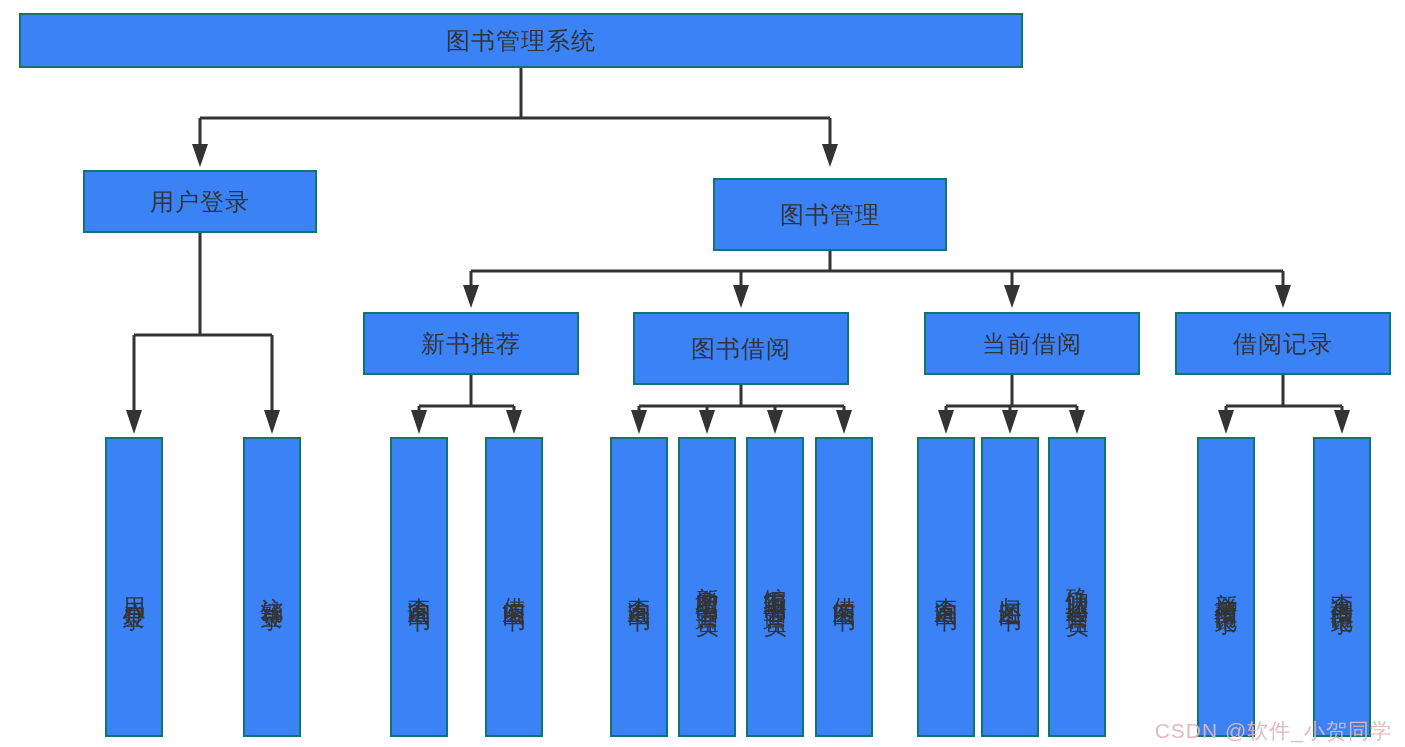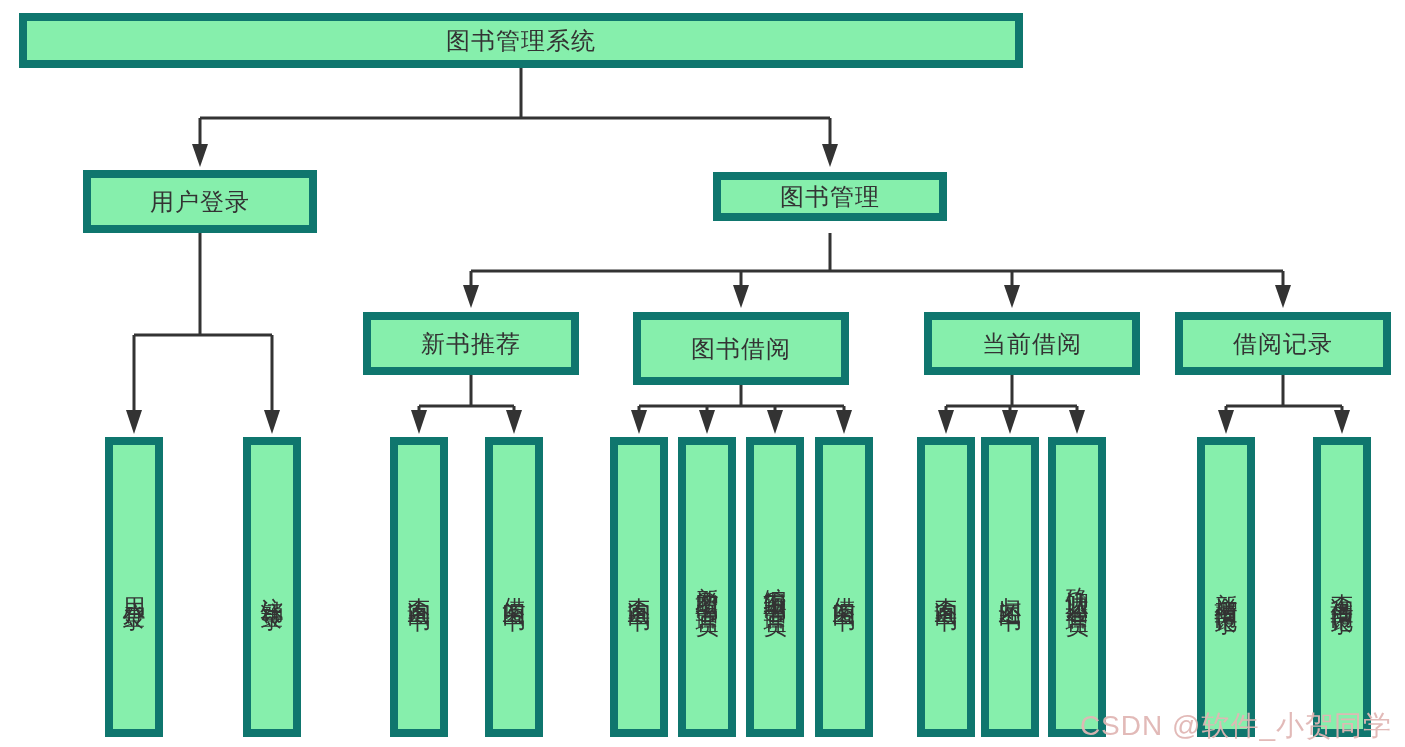--- a/index.html
+++ b/index.html
@@ -22,42 +22,42 @@
     stroke: #333333;
     stroke-width: 3;
   }
   svg.connectors polygon {
     fill: #333333;
     stroke: none;
   }
   .node {
     position: absolute;
     box-sizing: border-box;
-    background: #86efac;
-    border: 8px solid #0f766e;
+    background: #3b82f6;
+    border: 2px solid #0f766e;
     display: flex;
     align-items: center;
     justify-content: center;
     font-size: 24px;
     letter-spacing: 1px;
     white-space: nowrap;
   }
   .vnode {
     writing-mode: vertical-rl;
     text-orientation: mixed;
     font-size: 23px;
     letter-spacing: 4px;
     white-space: normal;
     line-height: 1;
   }
   .watermark {
     position: absolute;
     right: 13px;
     bottom: 2px;
-    font-size: 28px;
+    font-size: 21px;
     letter-spacing: 1px;
     color: rgba(224, 182, 180, 0.95);
     z-index: 10;
   }
 </style>
 </head>
 <body>
 
 <div class="canvas">
 
@@ -100,21 +100,21 @@
     <g>
       <path d="M1283 375 V406 M1226 406 H1342 M1226 406 V412 M1342 406 V412"></path>
       <polygon points="1218,410 1234,410 1226,434"></polygon>
       <polygon points="1334,410 1350,410 1342,434"></polygon>
     </g>
   </svg>
 
   <div class="node" style="left:19px; top:13px; width:1004px; height:55px;">图书管理系统</div>
 
   <div class="node" style="left:83px; top:170px; width:234px; height:63px;">用户登录</div>
-  <div class="node" style="left:713px; top:172px; width:234px; height:49px;">图书管理</div>
+  <div class="node" style="left:713px; top:178px; width:234px; height:73px;">图书管理</div>
 
   <div class="node" style="left:363px; top:312px; width:216px; height:63px;">新书推荐</div>
   <div class="node" style="left:633px; top:312px; width:216px; height:73px;">图书借阅</div>
   <div class="node" style="left:904px; top:312px; width:216px; height:63px;margin-left:20px;">当前借阅</div>
   <div class="node" style="left:1175px; top:312px; width:216px; height:63px;">借阅记录</div>
 
   <div class="node vnode" style="left:105px; top:437px; width:58px; height:300px;">用户登录</div>
   <div class="node vnode" style="left:243px; top:437px; width:58px; height:300px;">注销登录</div>
 
   <div class="node vnode" style="left:390px; top:437px; width:58px; height:300px;">查询图书</div>

